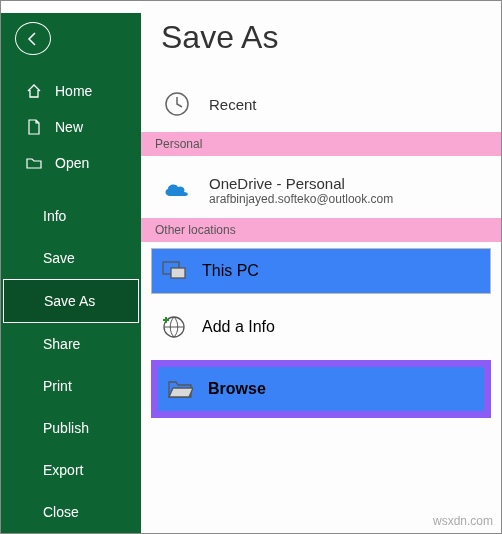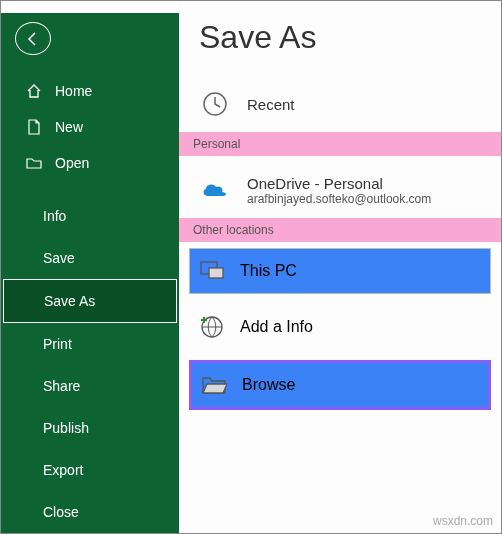--- a/index.html
+++ b/index.html
@@ -1,34 +1,34 @@
 <!DOCTYPE html>
 <html><head>
   <meta charset="utf-8">
   <style>
     * { margin: 0; padding: 0; box-sizing: border-box; font-family: 'Segoe UI', Tahoma, sans-serif; }
     body { width: 502px; height: 534px; display: flex; background: #fff; border: 1px solid #888; position: relative; }
-    .sidebar { width: 178px; background: #0e6332; color: #fff; display: flex; flex-direction: column; padding-top: 9px; margin-top: 12px; }
+    .sidebar { width: 140px; background: #0e6332; color: #fff; display: flex; flex-direction: column; padding-top: 9px; margin-top: 12px; }
     .back-btn { width: 36px; height: 36px; border: 1.5px solid #fff; border-radius: 50%; margin-left: 14px; margin-bottom: 18px; display: flex; align-items: center; justify-content: center; cursor: pointer; }
     .nav-primary { display: flex; flex-direction: column; }
     .nav-item { display: flex; align-items: center; padding: 10px 0 10px 24px; font-size: 14px; cursor: pointer; }
     .nav-item .icon { width: 18px; margin-right: 12px; display: flex; align-items: center; justify-content: center; }
     .nav-sub { margin-top: 14px; }
     .nav-sub-item { padding: 13px 0 13px 42px; font-size: 14px; cursor: pointer; }
     .nav-sub-item.selected { background: #0a4f27; border: 1.5px solid #fff; margin: 0 2px; padding-left: 40px; }
     .main { flex: 1; background: #fdfdfd; padding: 18px 0 0 0; overflow: hidden; }
     .title { font-size: 32px; font-weight: 400; color: #333; padding-left: 20px; margin-bottom: 20px; }
     .location-item { display: flex; align-items: center; padding: 12px 15px 12px 20px; cursor: pointer; }
     .location-item .loc-icon { width: 32px; height: 32px; margin-right: 16px; display: flex; align-items: center; justify-content: center; }
     .location-item .loc-label { font-size: 15px; color: #333; }
     .location-item .loc-sub { font-size: 12px; color: #555; }
     .section-header { background: #f9a8d4; padding: 5px 0 5px 14px; font-size: 12px; color: #555; margin: 0 0 6px 0; }
     .loc-box { border: 1px solid #bbb; background: #3b82f6; margin: 0 10px 10px 10px; display: flex; align-items: center; padding: 8px 8px; cursor: pointer; }
     .loc-box .loc-icon { width: 28px; height: 28px; margin-right: 14px; display: flex; align-items: center; justify-content: center; }
-    .loc-box-hl { border: 3px solid #8b5cf6; }
+    .loc-box-hl { border: 7px solid #8b5cf6; font-weight: bold; }
     .nohborder { border: 1px solid transparent; background: transparent; }
     .watermark { position: absolute; bottom: 5px; right: 8px; font-size: 12px; color: #aaa; }
     svg { display: block; }
   </style>
 </head>
 <body>
 
 <div class="sidebar">
   <div class="back-btn">
     <svg width="16" height="16" viewBox="0 0 16 16">
@@ -58,22 +58,22 @@
             <path d="M1 4 H6 L8 6 H15 V13 H1 Z" stroke="#fff" stroke-width="1.2" fill="none"></path>
           </svg>
         </span>
       <span>Open</span>
     </div>
   </div>
   <div class="nav-sub">
     <div class="nav-sub-item"><span>Info</span></div>
     <div class="nav-sub-item"><span>Save</span></div>
     <div class="nav-sub-item selected"><span>Save As</span></div>
+    <div class="nav-sub-item"><span>Share</span></div>
     <div class="nav-sub-item"><span>Print</span></div>
-    <div class="nav-sub-item"><span>Share</span></div>
     <div class="nav-sub-item"><span>Publish</span></div>
     <div class="nav-sub-item"><span>Export</span></div>
     <div class="nav-sub-item"><span>Close</span></div>
   </div>
 </div>
 
 <div class="main">
   <div class="title">Save As</div>
 
   <div class="location-item">

